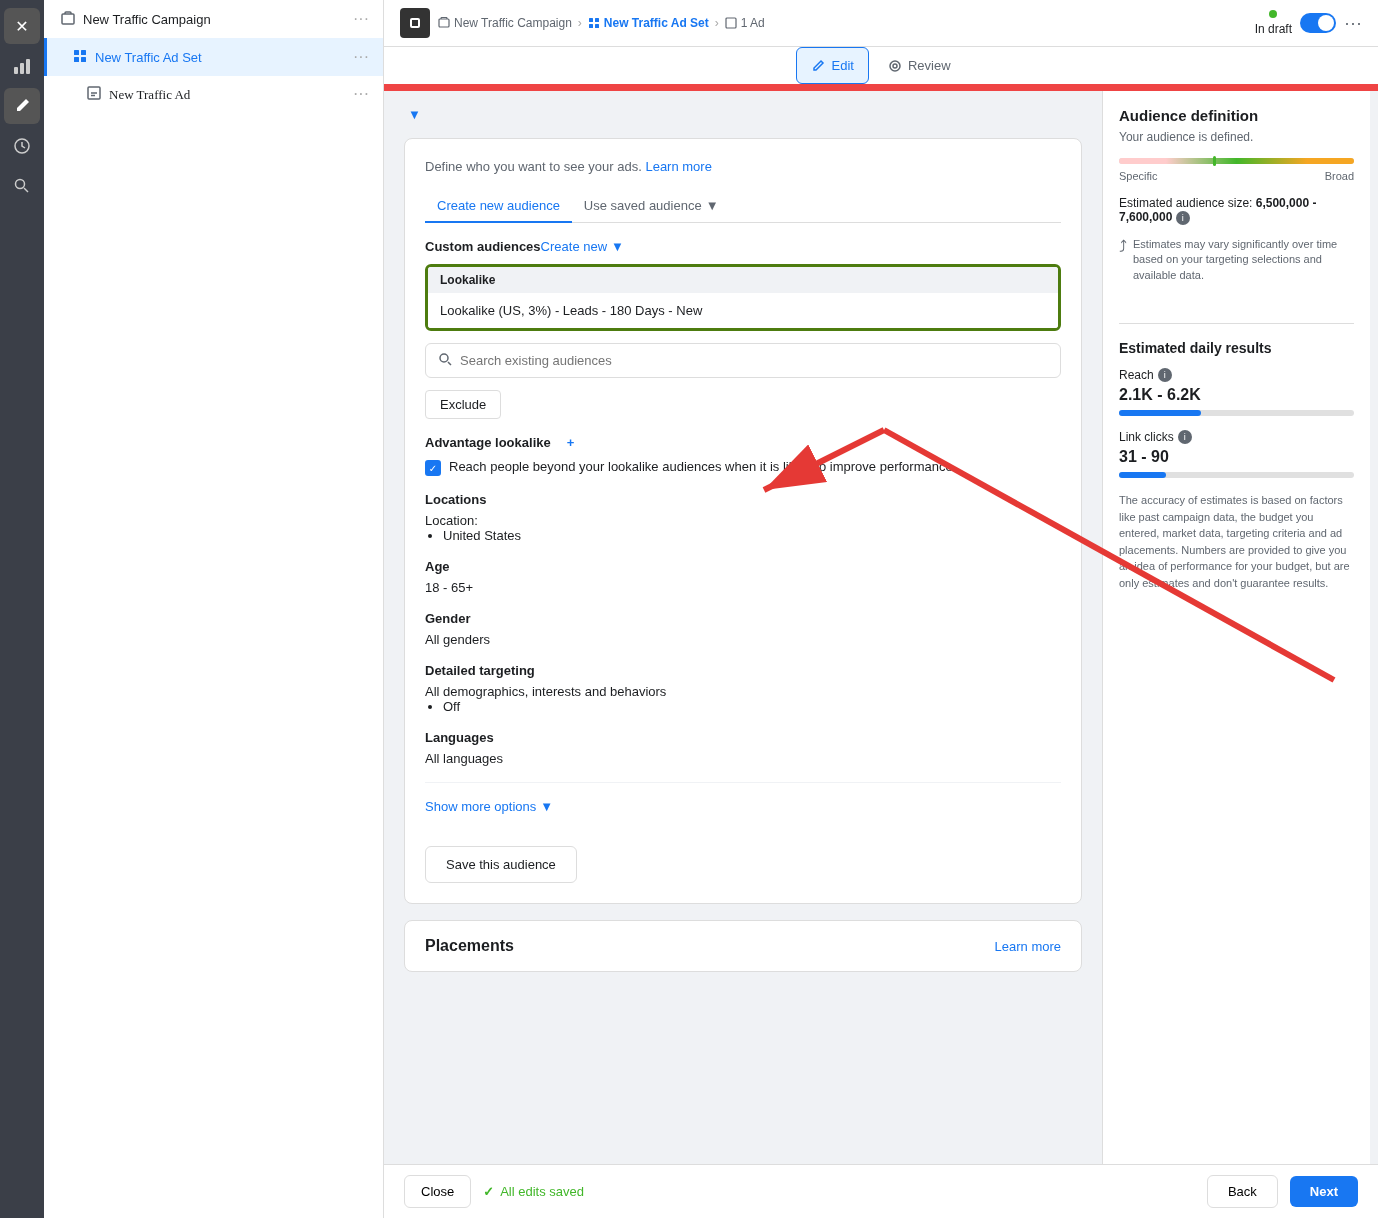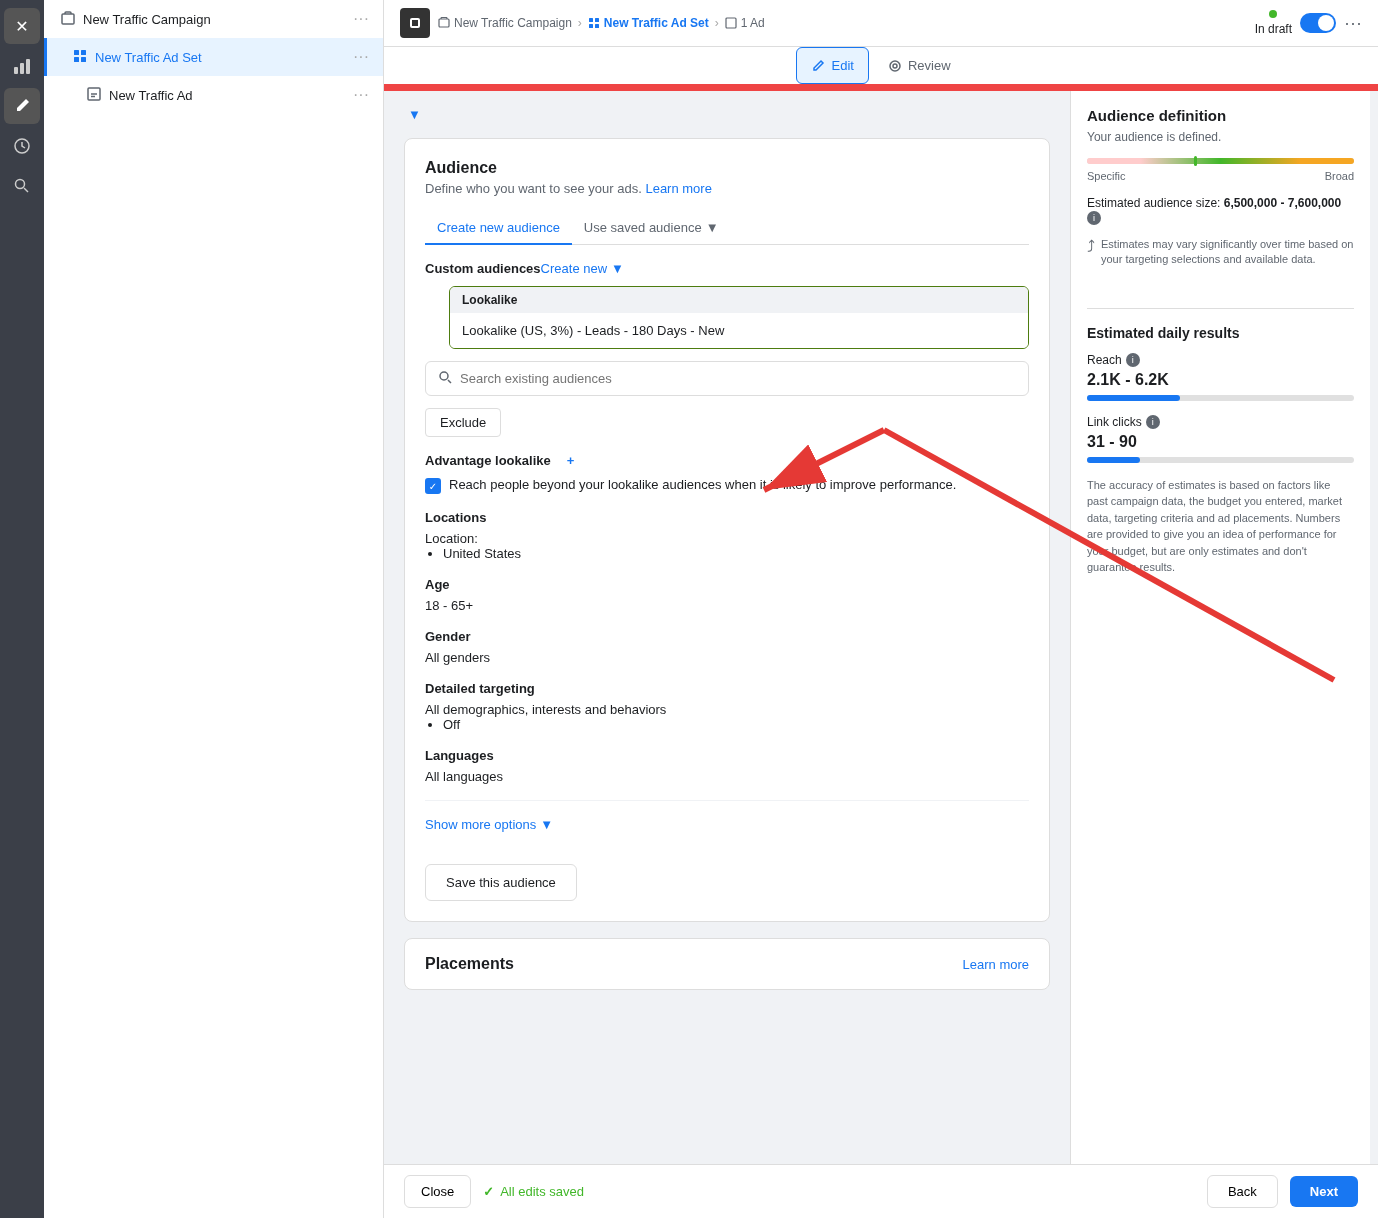--- a/index.html
+++ b/index.html
@@ -41,21 +41,21 @@
     .sidebar-item {
       display: flex;
       align-items: center;
       padding: 10px 14px;
       cursor: pointer;
       border-left: 3px solid transparent;
       gap: 8px;
     }
     .sidebar-item.active { background: #e7f3ff; border-left: 3px solid #1877f2; }
     .sidebar-item.level2 { padding-left: 26px; }
-    .sidebar-item.level3 { padding-left: 40px; }
+    .sidebar-item.level3 { padding-left: 40px; font-family: Liberation Serif, serif; }
     .sidebar-item-label { flex: 1; font-size: 13px; font-weight: 500; color: #1c1e21; }
     .sidebar-item-more { color: #aaa; font-size: 16px; cursor: pointer; }
 
     
     .top-bar {
       background: white;
       border-bottom: 1px solid #ddd;
       padding: 8px 16px;
       display: flex;
       align-items: center;
@@ -137,21 +137,21 @@
 
     
     .main-panel {
       flex: 1;
       padding: 16px 20px;
       overflow-y: auto;
     }
 
     
     .right-panel {
-      width: 300px;
+      width: 268px;
       background: white;
       border-left: 1px solid #ddd;
       padding: 16px;
       overflow-y: auto;
       flex-shrink: 0;
     }
 
     .show-more-link {
       color: #1877f2;
       cursor: pointer;
@@ -211,25 +211,24 @@
     .create-new-btn {
       display: flex;
       align-items: center;
       gap: 4px;
       color: #1877f2;
       font-size: 13px;
       cursor: pointer;
     }
 
     .lookalike-box {
-      border: 1px solid #4d7c0f;
+      border: 3px solid #4d7c0f;
       border-radius: 6px;
       overflow: hidden;
       margin-bottom: 12px;
-      margin-left: 24px;
     }
     .lookalike-header {
       background: #f0f2f5;
       padding: 6px 12px;
       font-size: 12px;
       font-weight: 600;
       color: #1c1e21;
     }
     .lookalike-item {
       padding: 10px 12px;
@@ -584,21 +583,20 @@
   <div class="content-area">
 
     <div class="main-panel">
 
       <div class="show-more-link">
         <span></span>
         <span>▼</span>
       </div>
 
       <div class="section-card">
-        <div class="section-title">Audience</div>
         <div class="section-subtitle">
           <span>Define who you want to see your ads.</span>
           <a>Learn more</a>
         </div>
 
         
         <div class="audience-tabs">
           <div class="audience-tab active">Create new audience</div>
           <div class="audience-tab" style="display:flex;align-items:center;gap:4px;">
             <span>Use saved audience</span>

